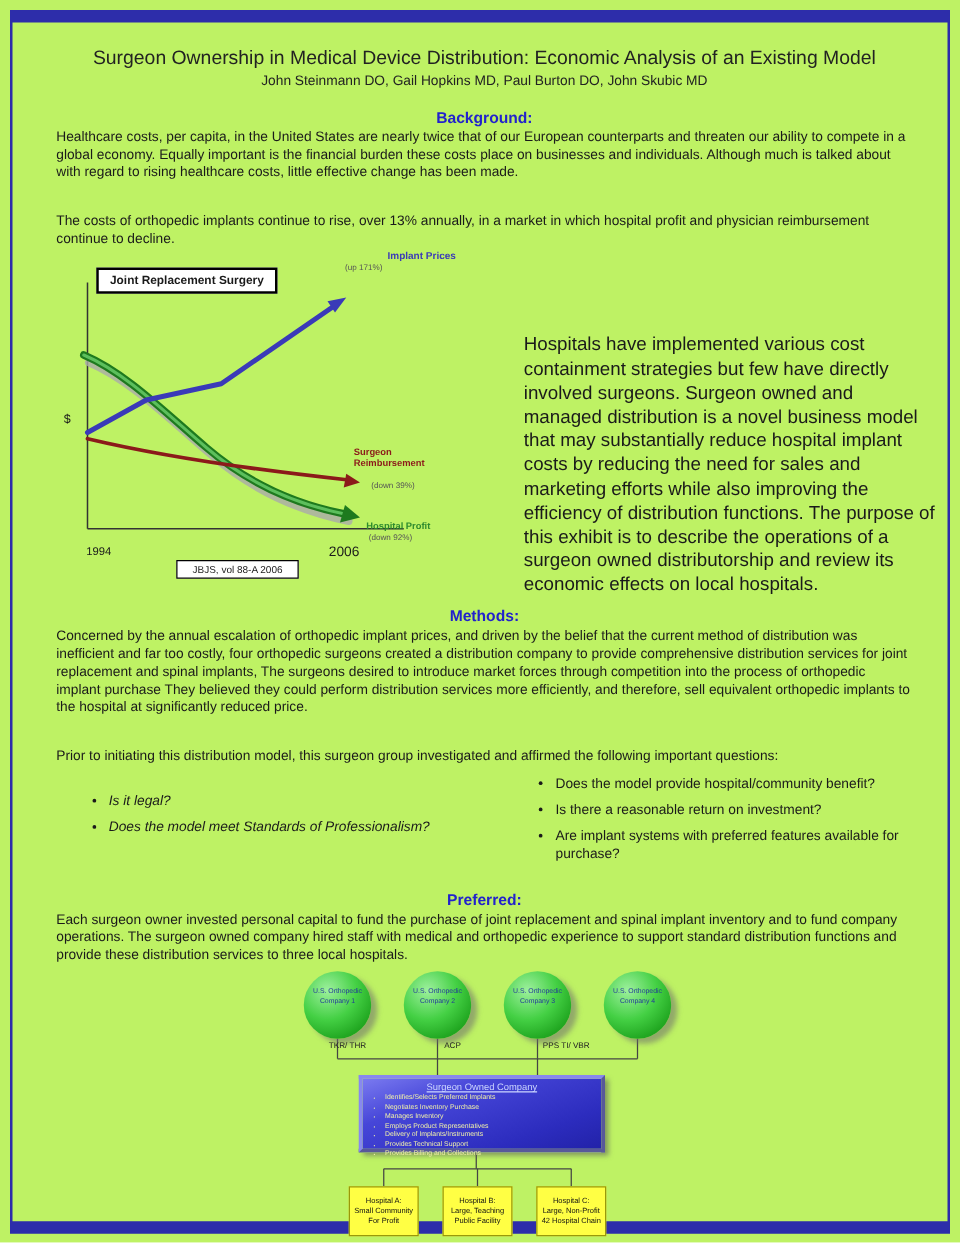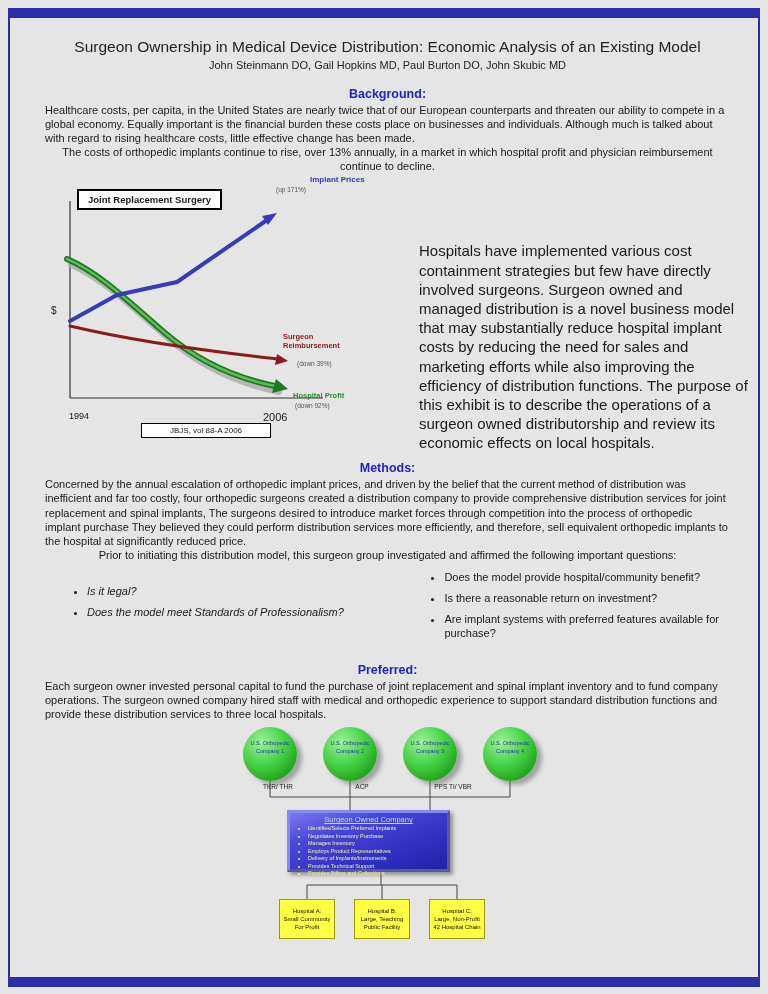--- a/index.html
+++ b/index.html
@@ -1,47 +1,47 @@
 <!DOCTYPE html>
 <html style="--frame_blue: #2d2daa; --heading_blue: #2222cc; --chart_implant_blue: #3a3ab8; --chart_reimbursement_red: #8b1a1a; --chart_profit_green: #2e8b2e; --supplier_green: #33cc33; --company_box_blue: #3434c8; --hospital_yellow: #ffff44;"><head>
 <meta charset="utf-8">
 <style>
   * { margin:0; padding:0; box-sizing:border-box; }
   html,body { background:#ffffff; }
   body { font-family:"Liberation Sans", sans-serif; color:#1a1a1a; }
-  .page { position:relative; width:768px; height:994px; background:#e5e5e5; overflow:hidden; margin:0 auto; }
+  .page { position:relative; width:768px; height:994px; background:#bef264; overflow:hidden; margin:0 auto; }
   .frame { position:absolute; left:8px; right:8px; top:8px; bottom:7px;
            border:2px solid var(--frame_blue); border-top-width:10px; border-bottom-width:10px;
            pointer-events:none; }
   .content { position:relative; padding:24px 38px 0 45px; }
   .title { text-align:center; font-size:15.5px; color:#222; margin-top:14px; }
   .authors { text-align:center; font-size:11px; color:#222; margin-top:3px; }
   .heading { color:var(--heading_blue); font-weight:bold; font-size:12.5px; margin-top:16px;text-align:center; }
   .body-text { font-size:11px; line-height:1.28; margin-top:2px; }
-  .para-gap { margin-top:0;text-align:center; }
+  .para-gap { margin-top:25px; }
 
   
   .figure { position:relative; height:270px; margin-top:2px; }
   .chart-svg { position:absolute; left:10px; top:18px; }
   .jrs-box { position:absolute; left:32px; top:14px; border:2px solid #000; background:#fff;
              font-size:9.5px; font-weight:bold; padding:3px 9px; }
   .implant-label { position:absolute; left:225px; top:0; color:var(--chart_implant_blue);
                    font-size:8px; font-weight:bold;padding-left:40px; }
   .implant-sub { position:absolute; left:231px; top:11px; color:#555; font-size:6.5px; }
   .reimb-label { position:absolute; left:238px; top:158px; width:86px; text-align:left;
                  color:var(--chart_reimbursement_red); font-size:7.5px; font-weight:bold; line-height:1.15; }
   .reimb-sub { position:absolute; left:252px; top:185px; color:#555; font-size:6.5px; }
   .profit-label { position:absolute; left:248px; top:216px; color:var(--chart_profit_green);
                   font-size:7.5px; font-weight:bold; }
   .profit-sub { position:absolute; left:250px; top:227px; color:#555; font-size:6.5px; }
   .dollar-label { position:absolute; left:6px; top:130px; font-size:10px; }
   .xtick-1 { position:absolute; left:24px; top:236px; font-size:9px; }
   .xtick-2 { position:absolute; left:218px; top:236px; font-size:11px; }
   .source-box { position:absolute; left:96px; top:248px; border:1px solid #000; background:#fff;
-                font-size:8px; padding:2px 28px; }
+                font-size:8px; padding:2px 12px; }
   .side-para { position:absolute; left:374px; top:66px; width:330px; font-size:15px; line-height:1.28; }
 
   .ax { stroke:#333; stroke-width:1.2; }
   .blue-line { stroke:var(--chart_implant_blue); stroke-width:4; fill:none; stroke-linejoin:round; stroke-linecap:round; }
   .blue-arrow { fill:var(--chart_implant_blue); }
   .red-line { stroke:var(--chart_reimbursement_red); stroke-width:3; fill:none; stroke-linecap:round; }
   .red-arrow { fill:var(--chart_reimbursement_red); }
   .green-shadow { stroke:#aaa; stroke-width:6; fill:none; opacity:0.8; stroke-linecap:round; }
   .green-line-outer { stroke:#1e7a1e; stroke-width:6; fill:none; stroke-linecap:round; }
   .green-line-inner { stroke:#5cbf5c; stroke-width:2.4; fill:none; stroke-linecap:round; }
@@ -59,21 +59,21 @@
   .diagram { position:relative; height:220px; margin-top:6px; }
   .connectors { position:absolute; left:0; top:0; }
   .conn { stroke:#444; stroke-width:1; }
   .supplier-circle { position:absolute; top:0; width:54px; height:54px; border-radius:50%;
         background:radial-gradient(circle at 35% 28%, #9df09d 0%, #44d044 45%, #22a822 75%, #178517 100%);
         box-shadow:5px 4px 4px rgba(110,110,110,0.55);
         display:flex; align-items:flex-start; justify-content:center; z-index:2; }
   .supplier-label { font-size:5.5px; color:#223a99; text-align:center; white-space:pre-line;
                     padding-top:13px; line-height:1.3; }
   .product-label { position:absolute; font-size:6.5px; color:#222; text-align:center; z-index:2; }
-  .company-box { position:absolute; left:242px; top:83px; width:163px; height:62px; z-index:2;
+  .company-box { position:absolute; left:242px; top:83px; width:197px; height:62px; z-index:2;
         background:linear-gradient(160deg, #7a7af0 0%, #4646d8 30%, #2c2cbe 75%, #2222a8 100%);
         border:3px outset #8888ee; box-shadow:3px 3px 4px rgba(90,90,90,0.6); padding:2px 4px; }
   .company-title { text-align:center; color:#ccd6ff; font-size:7.5px; text-decoration:underline; margin-bottom:1px; }
   .company-box ul { margin:0; padding-left:14px; list-style:disc; }
   .company-box li { font-size:5.5px; color:#f2f2a8; line-height:1.36; }
   .hospital-box { position:absolute; top:172px; width:56px; height:40px; background:var(--hospital_yellow);
         border:1px solid #99990a; display:flex; align-items:center; justify-content:center; z-index:2; }
   .hospital-label { font-size:6px; text-align:center; white-space:pre-line; line-height:1.35; color:#111; }
 
   .footer { font-size:10px; margin-top:6px; }

